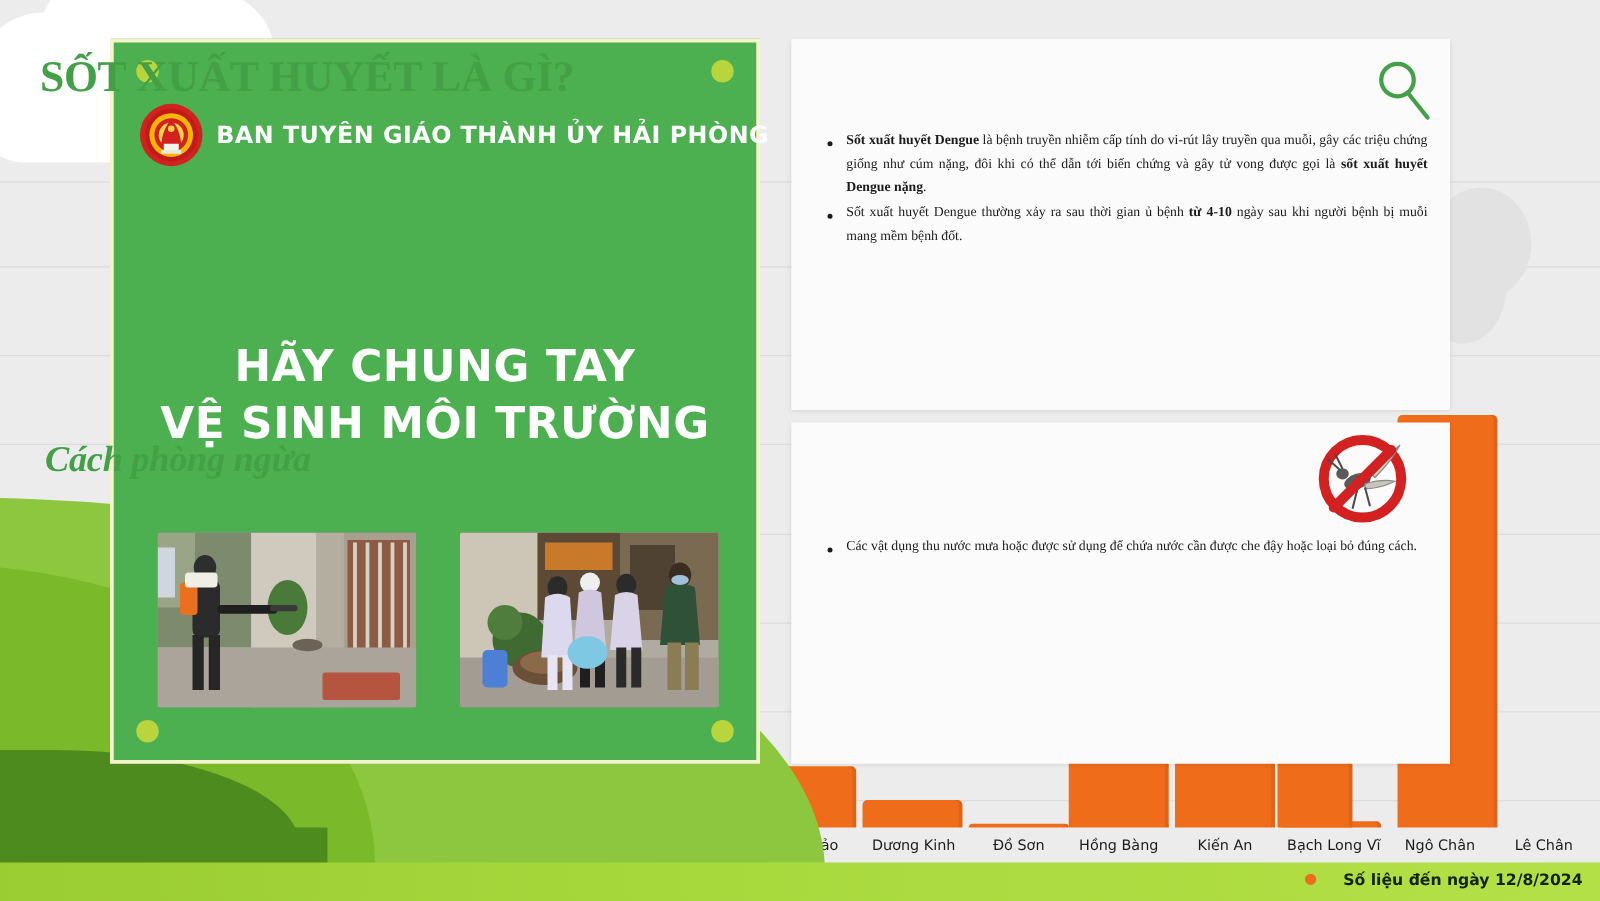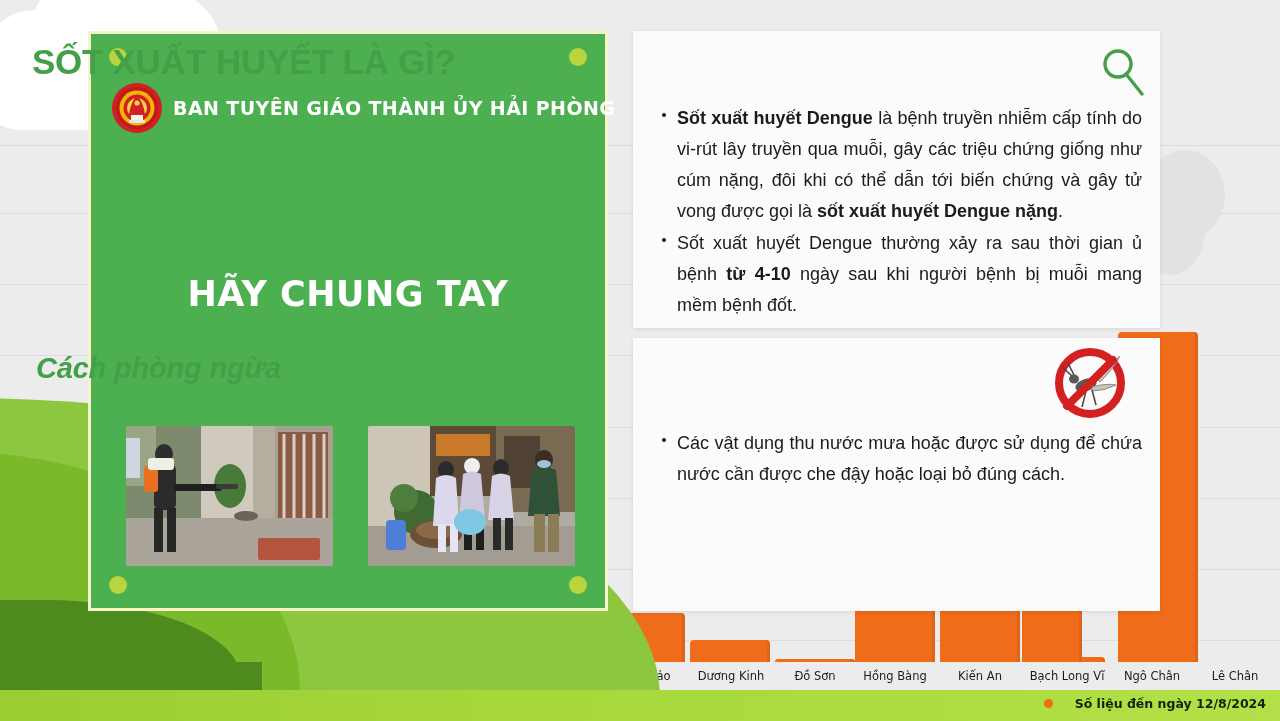--- a/index.html
+++ b/index.html
@@ -94,36 +94,36 @@
 
   
   .card{
     position:absolute;background:#fbfbfb;
     box-shadow:0 1px 4px rgba(0,0,0,.10);
   }
   #card-1{left:633px;top:31px;width:527px;height:297px;}
   #card-2{left:633px;top:338px;width:527px;height:273px;}
   .card-title{
     color:#43a047;font-weight:bold;
-    font-family:Liberation Sans, sans-serif;
+    font-family:Liberation Serif, serif;
   }
   #title-1{
     position:absolute;left:32px;top:42px;font-size:35px;letter-spacing:-.3px;
   }
   #title-2{
     position:absolute;left:36px;top:352px;font-size:29px;font-style:italic;letter-spacing:-.2px;
   }
   .magnifier{position:absolute;left:1098px;top:46px;width:50px;height:50px;}
   .no-mosquito{position:absolute;left:1042px;top:343px;width:96px;height:78px;}
 
   .bullets{
     position:absolute;list-style:none;margin:0;padding:0;
-    color:#1b1b1b;font-size:18px;line-height:1.72;
+    color:#1b1b1b;font-size:11px;line-height:1.72;
     text-align:justify;
-    font-family:Liberation Sans, sans-serif;
+    font-family:Liberation Serif, serif;
   }
   #bullets-1{left:660px;top:103px;width:482px;}
   #bullets-2{left:660px;top:428px;width:482px;}
   .bullets li{position:relative;padding-left:17px;margin-bottom:1px;}
   .bullets li::before{
     content:"";position:absolute;left:2px;top:10px;
     width:4px;height:4px;border-radius:50%;background:#1b1b1b;
   }
   .b{font-weight:bold;}
 </style>
@@ -216,20 +216,21 @@
           <rect x="20" y="33" width="12" height="6" fill="#f6f6ef"></rect>
           <rect x="18" y="38" width="16" height="3" fill="#e8e8dd"></rect>
           <circle cx="26" cy="21" r="2.6" fill="#f7d54a"></circle>
         </svg>
       </div>
       <div class="org-name">BAN TUYÊN GIÁO THÀNH ỦY HẢI PHÒNG</div>
     </div>
 
     <div class="panel-title">
       <div>HÃY CHUNG TAY</div>
+      <div>VỆ SINH MÔI TRƯỜNG</div>
     </div>
 
     <div class="photos">
       <div class="photo">
         <svg viewBox="0 0 207 140" width="207" height="140" preserveAspectRatio="none">
           <rect width="207" height="140" fill="#b9b5ab"></rect>
           <rect x="0" y="0" width="75" height="92" fill="#7e8a6d"></rect>
           <rect x="0" y="0" width="30" height="60" fill="#9aa487"></rect>
           <rect x="75" y="0" width="52" height="140" fill="#cfcabd"></rect>
           <rect x="127" y="0" width="22" height="140" fill="#b4aea0"></rect>

